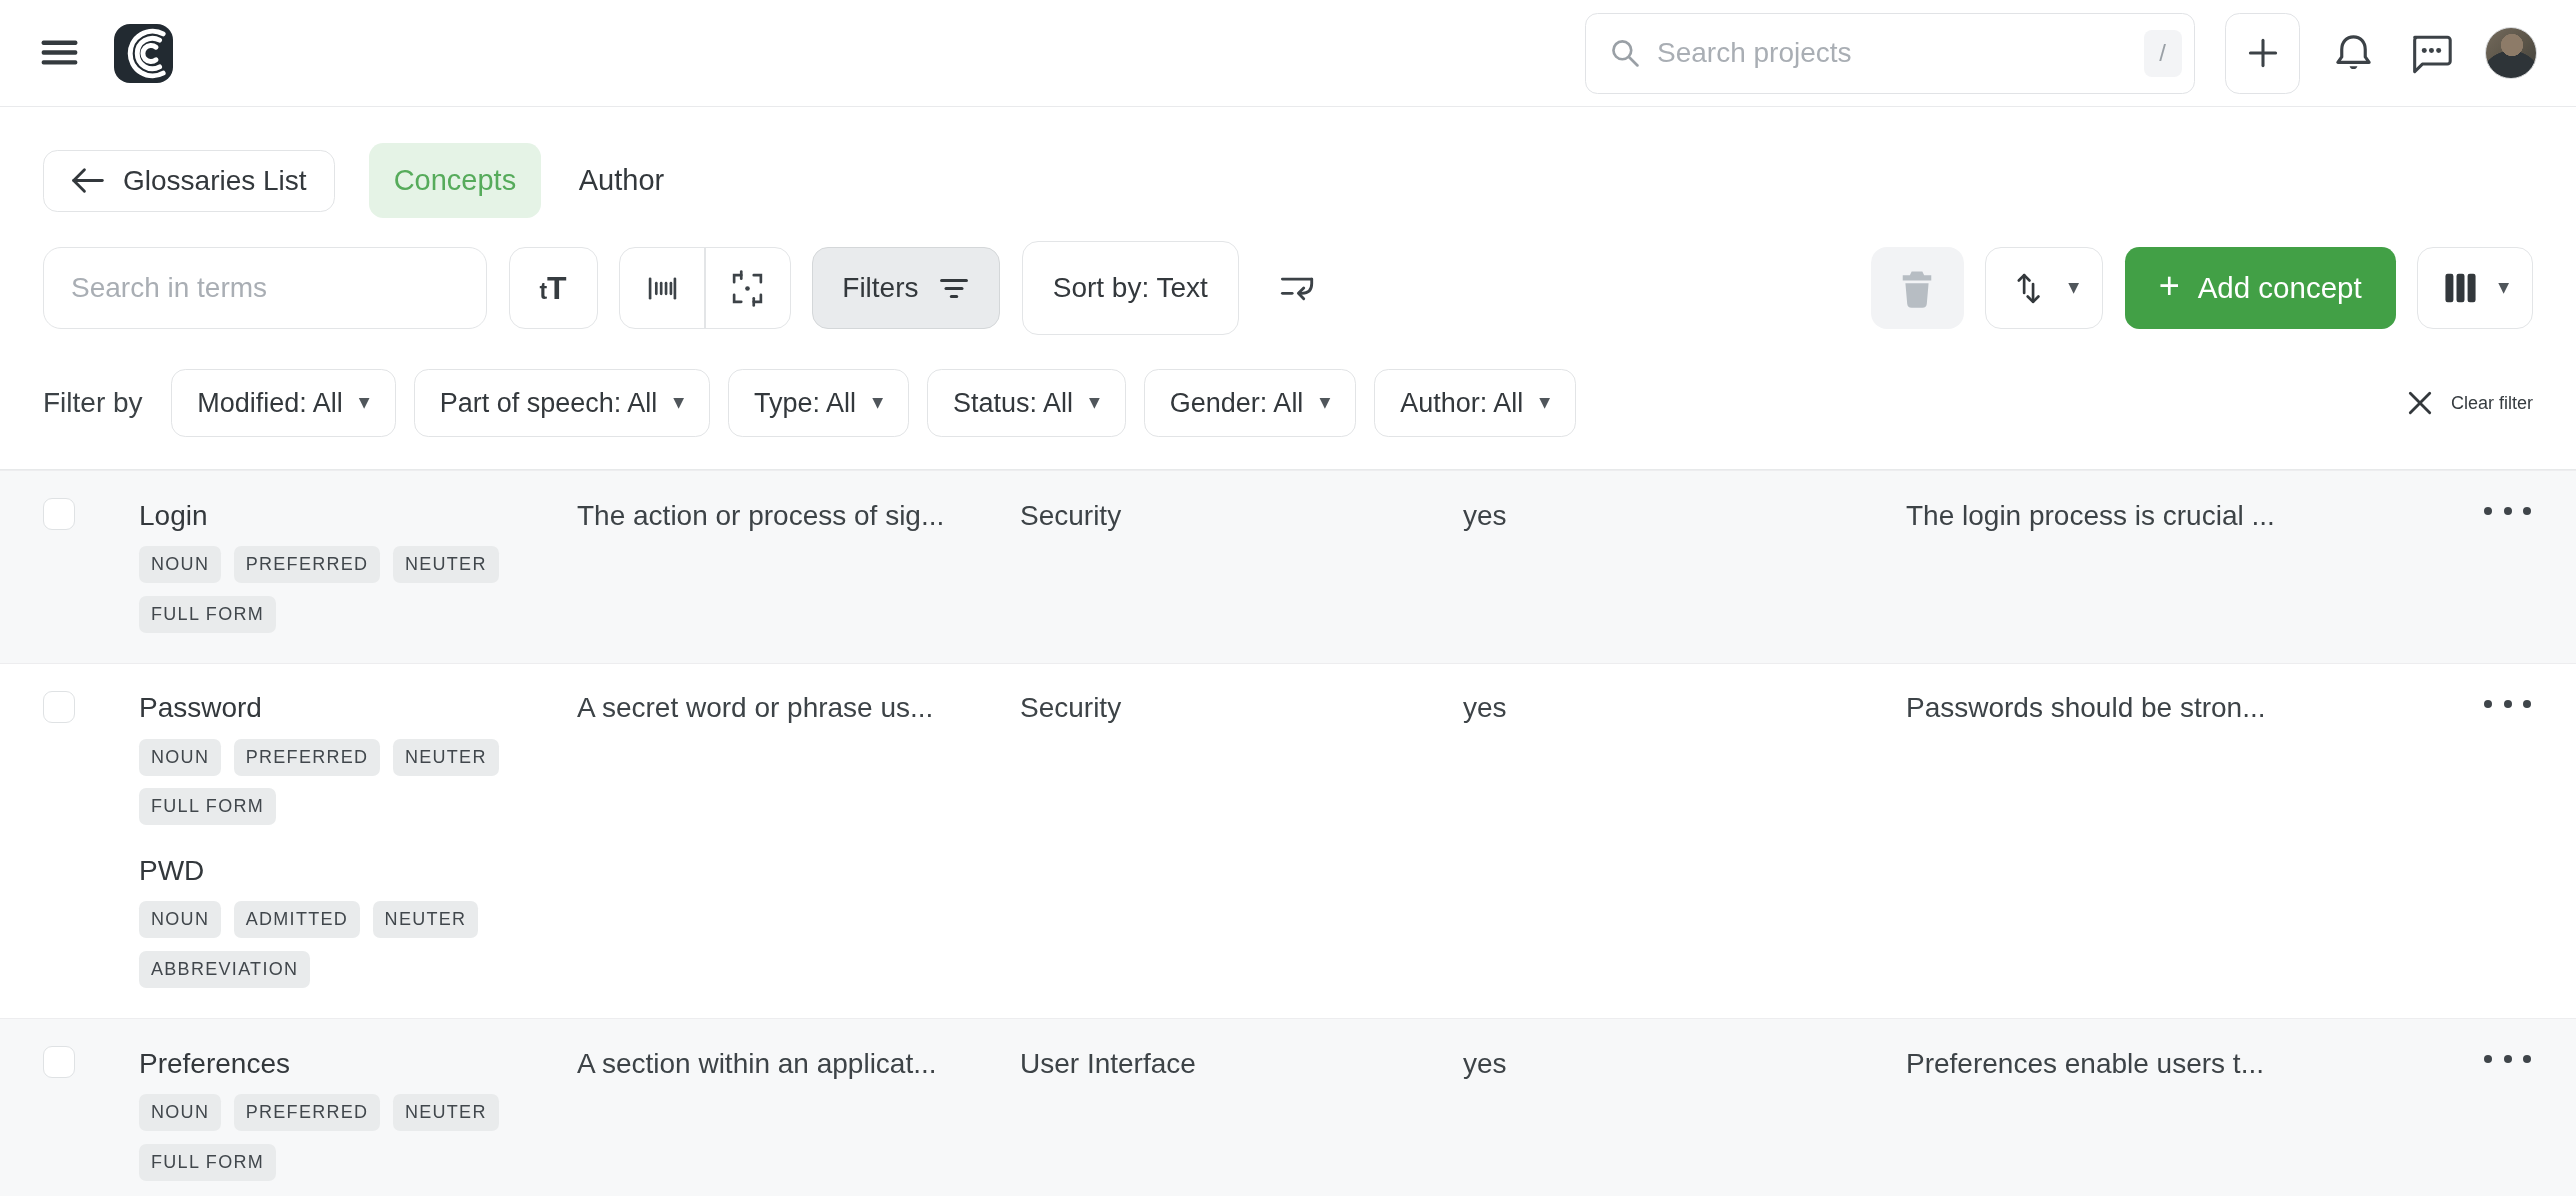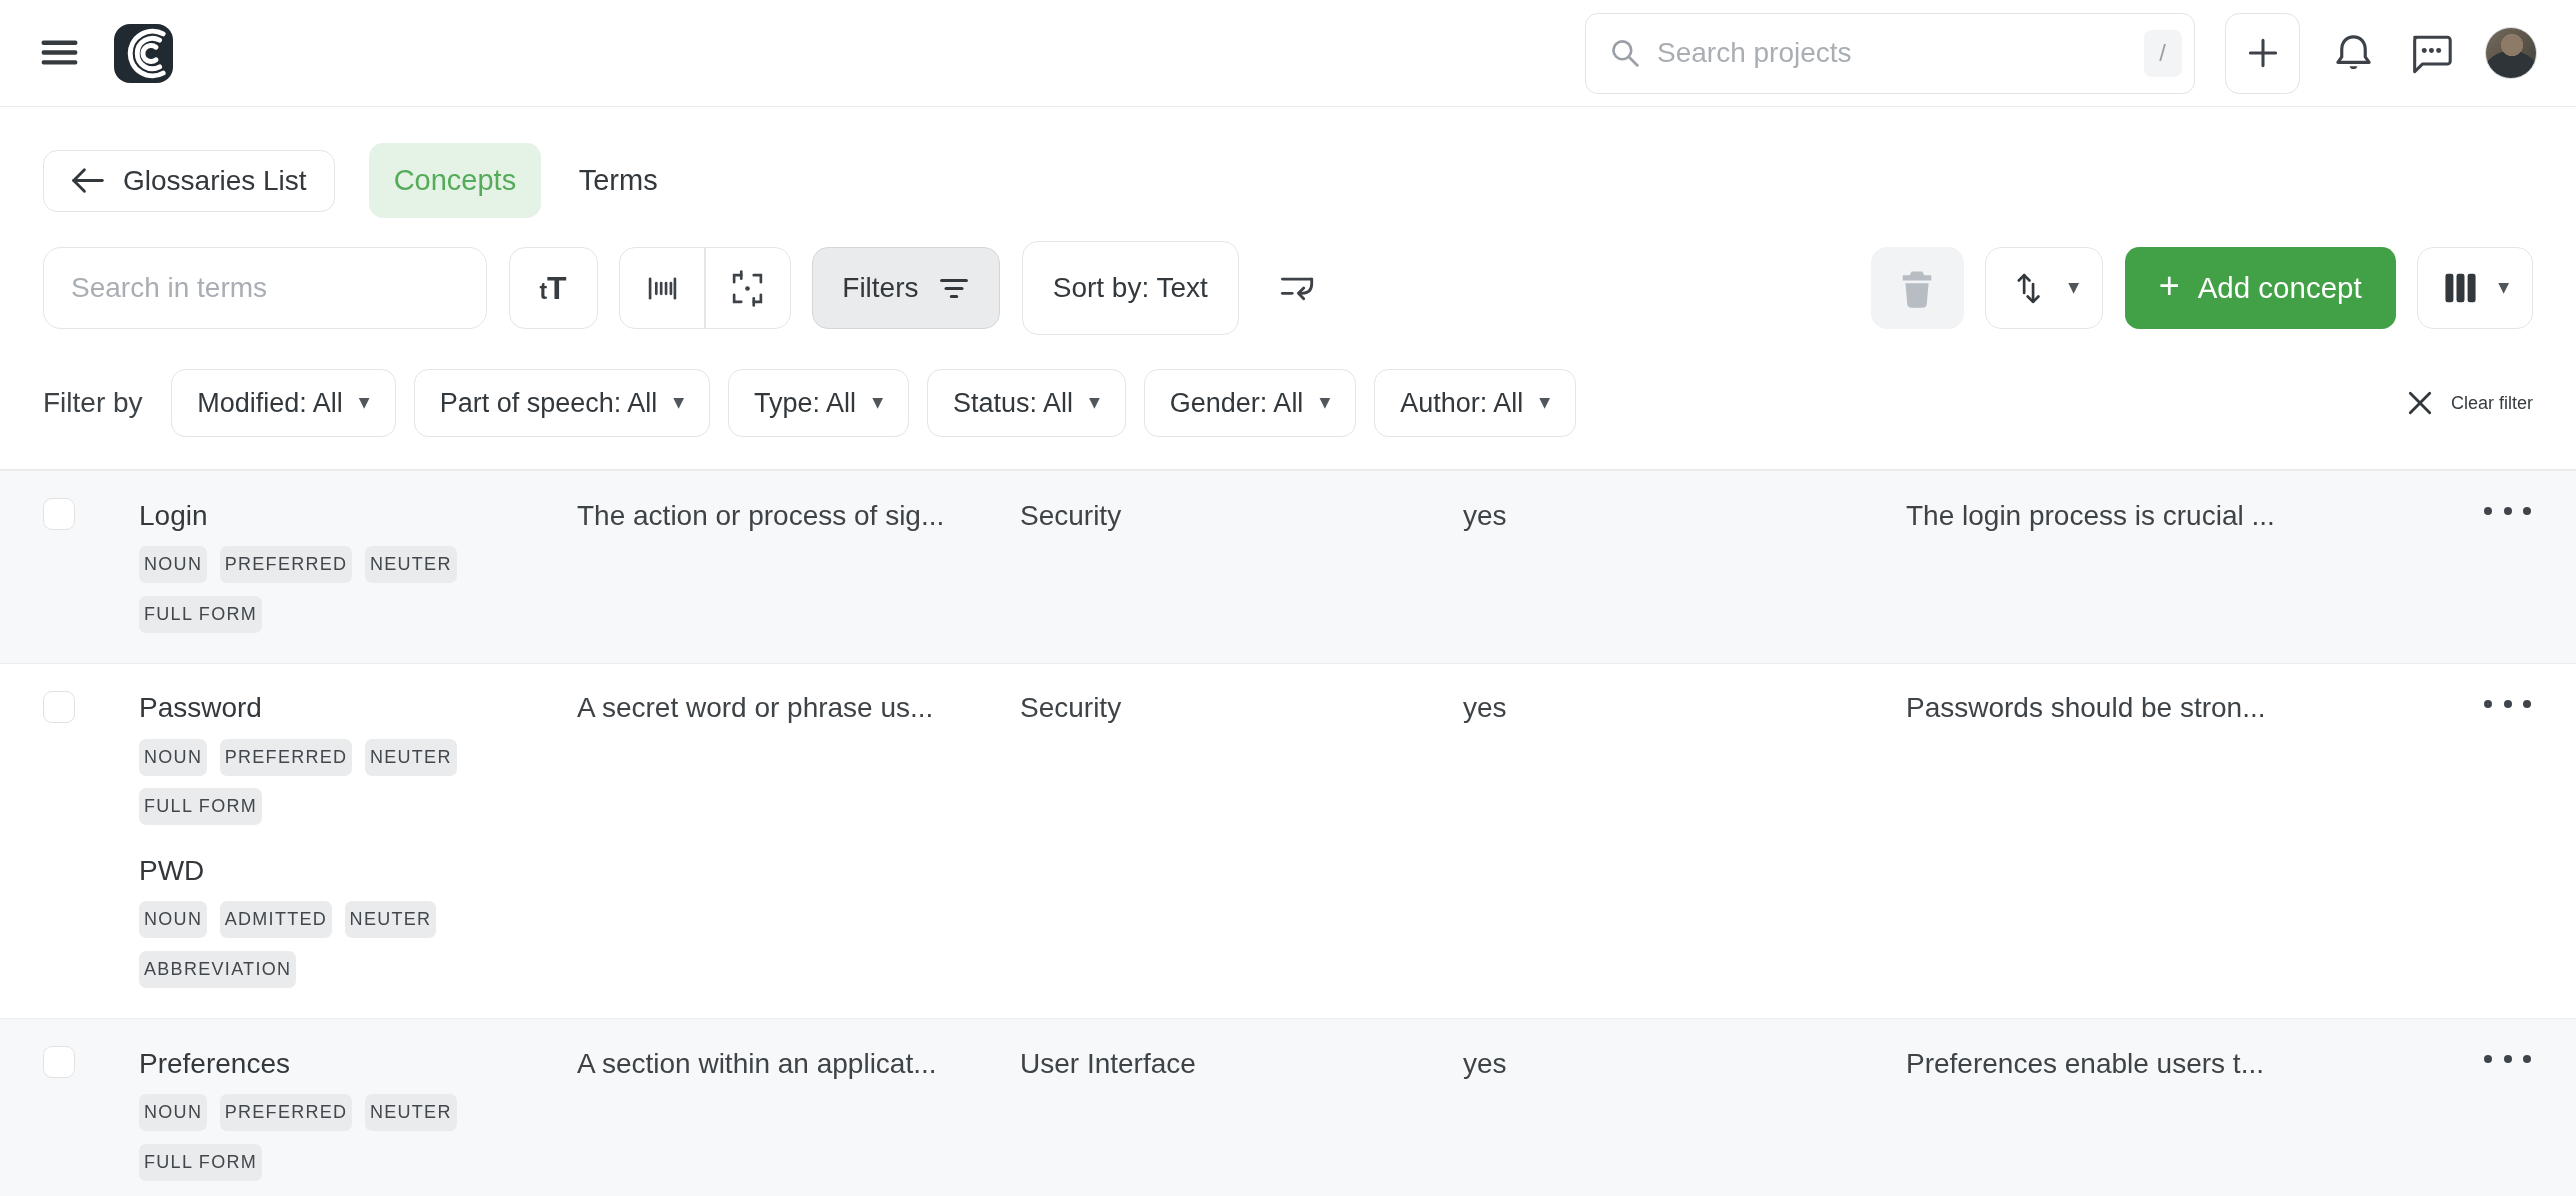--- a/index.html
+++ b/index.html
@@ -68,21 +68,21 @@
   .tgrid { display:grid; grid-template-columns:96px 438px 443px 443px 443px 546px 1fr; padding:0 43px; }
   .thead { height:57px; align-items:center; }
   .th { font-size:25px; color:#8b9196; }
   .th.sorted { color:#30353a; font-weight:500; display:flex; align-items:center; gap:10.7px; font-size:26px; }
   .checkbox { width:32px; height:32px; border:1.8px solid #dfe2e4; border-radius:9px; background:#fff; cursor:pointer; }
   .trow { padding:27px 43px 30px 43px; border-top:0.9px solid #ededef; }
   .trow.alt { background:#f7f8f9; }
   .trow .cell { font-size:28px; color:#3d4347; padding-top:1.8px; }
   .term-name { font-size:28px; color:#33383c; }
   .badges { display:flex; flex-wrap:wrap; gap:12.5px; margin-top:14.3px; max-width:376px; }
-  .badge { background:#e9ebec; color:#41474c; border-radius:7.2px; padding:8px 5px; font-size:18px; letter-spacing:1.3px; white-space:nowrap; }
+  .badge { background:#e9ebec; color:#41474c; border-radius:7.2px; padding:8px 12px; font-size:18px; letter-spacing:1.3px; white-space:nowrap; }
   .term-group + .term-group { margin-top:30px; }
   .c-actions { display:flex; justify-content:flex-end; padding-top:10.7px; }
   .dots-btn { background:none; border:none; display:flex; gap:11.6px; cursor:pointer; padding:7.2px 1.8px; }
   .dots-btn i { width:8px; height:8px; border-radius:50%; background:#3f454a; display:block; }
 
   svg { display:block; }
 </style>
 </head>
 <body>
 
@@ -168,21 +168,21 @@
               <path d="M3 16h32"></path>
             </g>
           </svg>
       </span>
       <span>Glossaries List</span>
     </button>
     <div class="tab active">
       <span>Concepts</span>
     </div>
     <div class="tab plain">
-      <span>Terms</span>
+      <span>Author</span>
     </div>
   </nav>
 
   <div class="toolbar">
     <div class="search-terms">
       <input type="text" placeholder="Search in terms" style="">
     </div>
 
     <button class="tool-btn square">
       <span class="letter-case">

